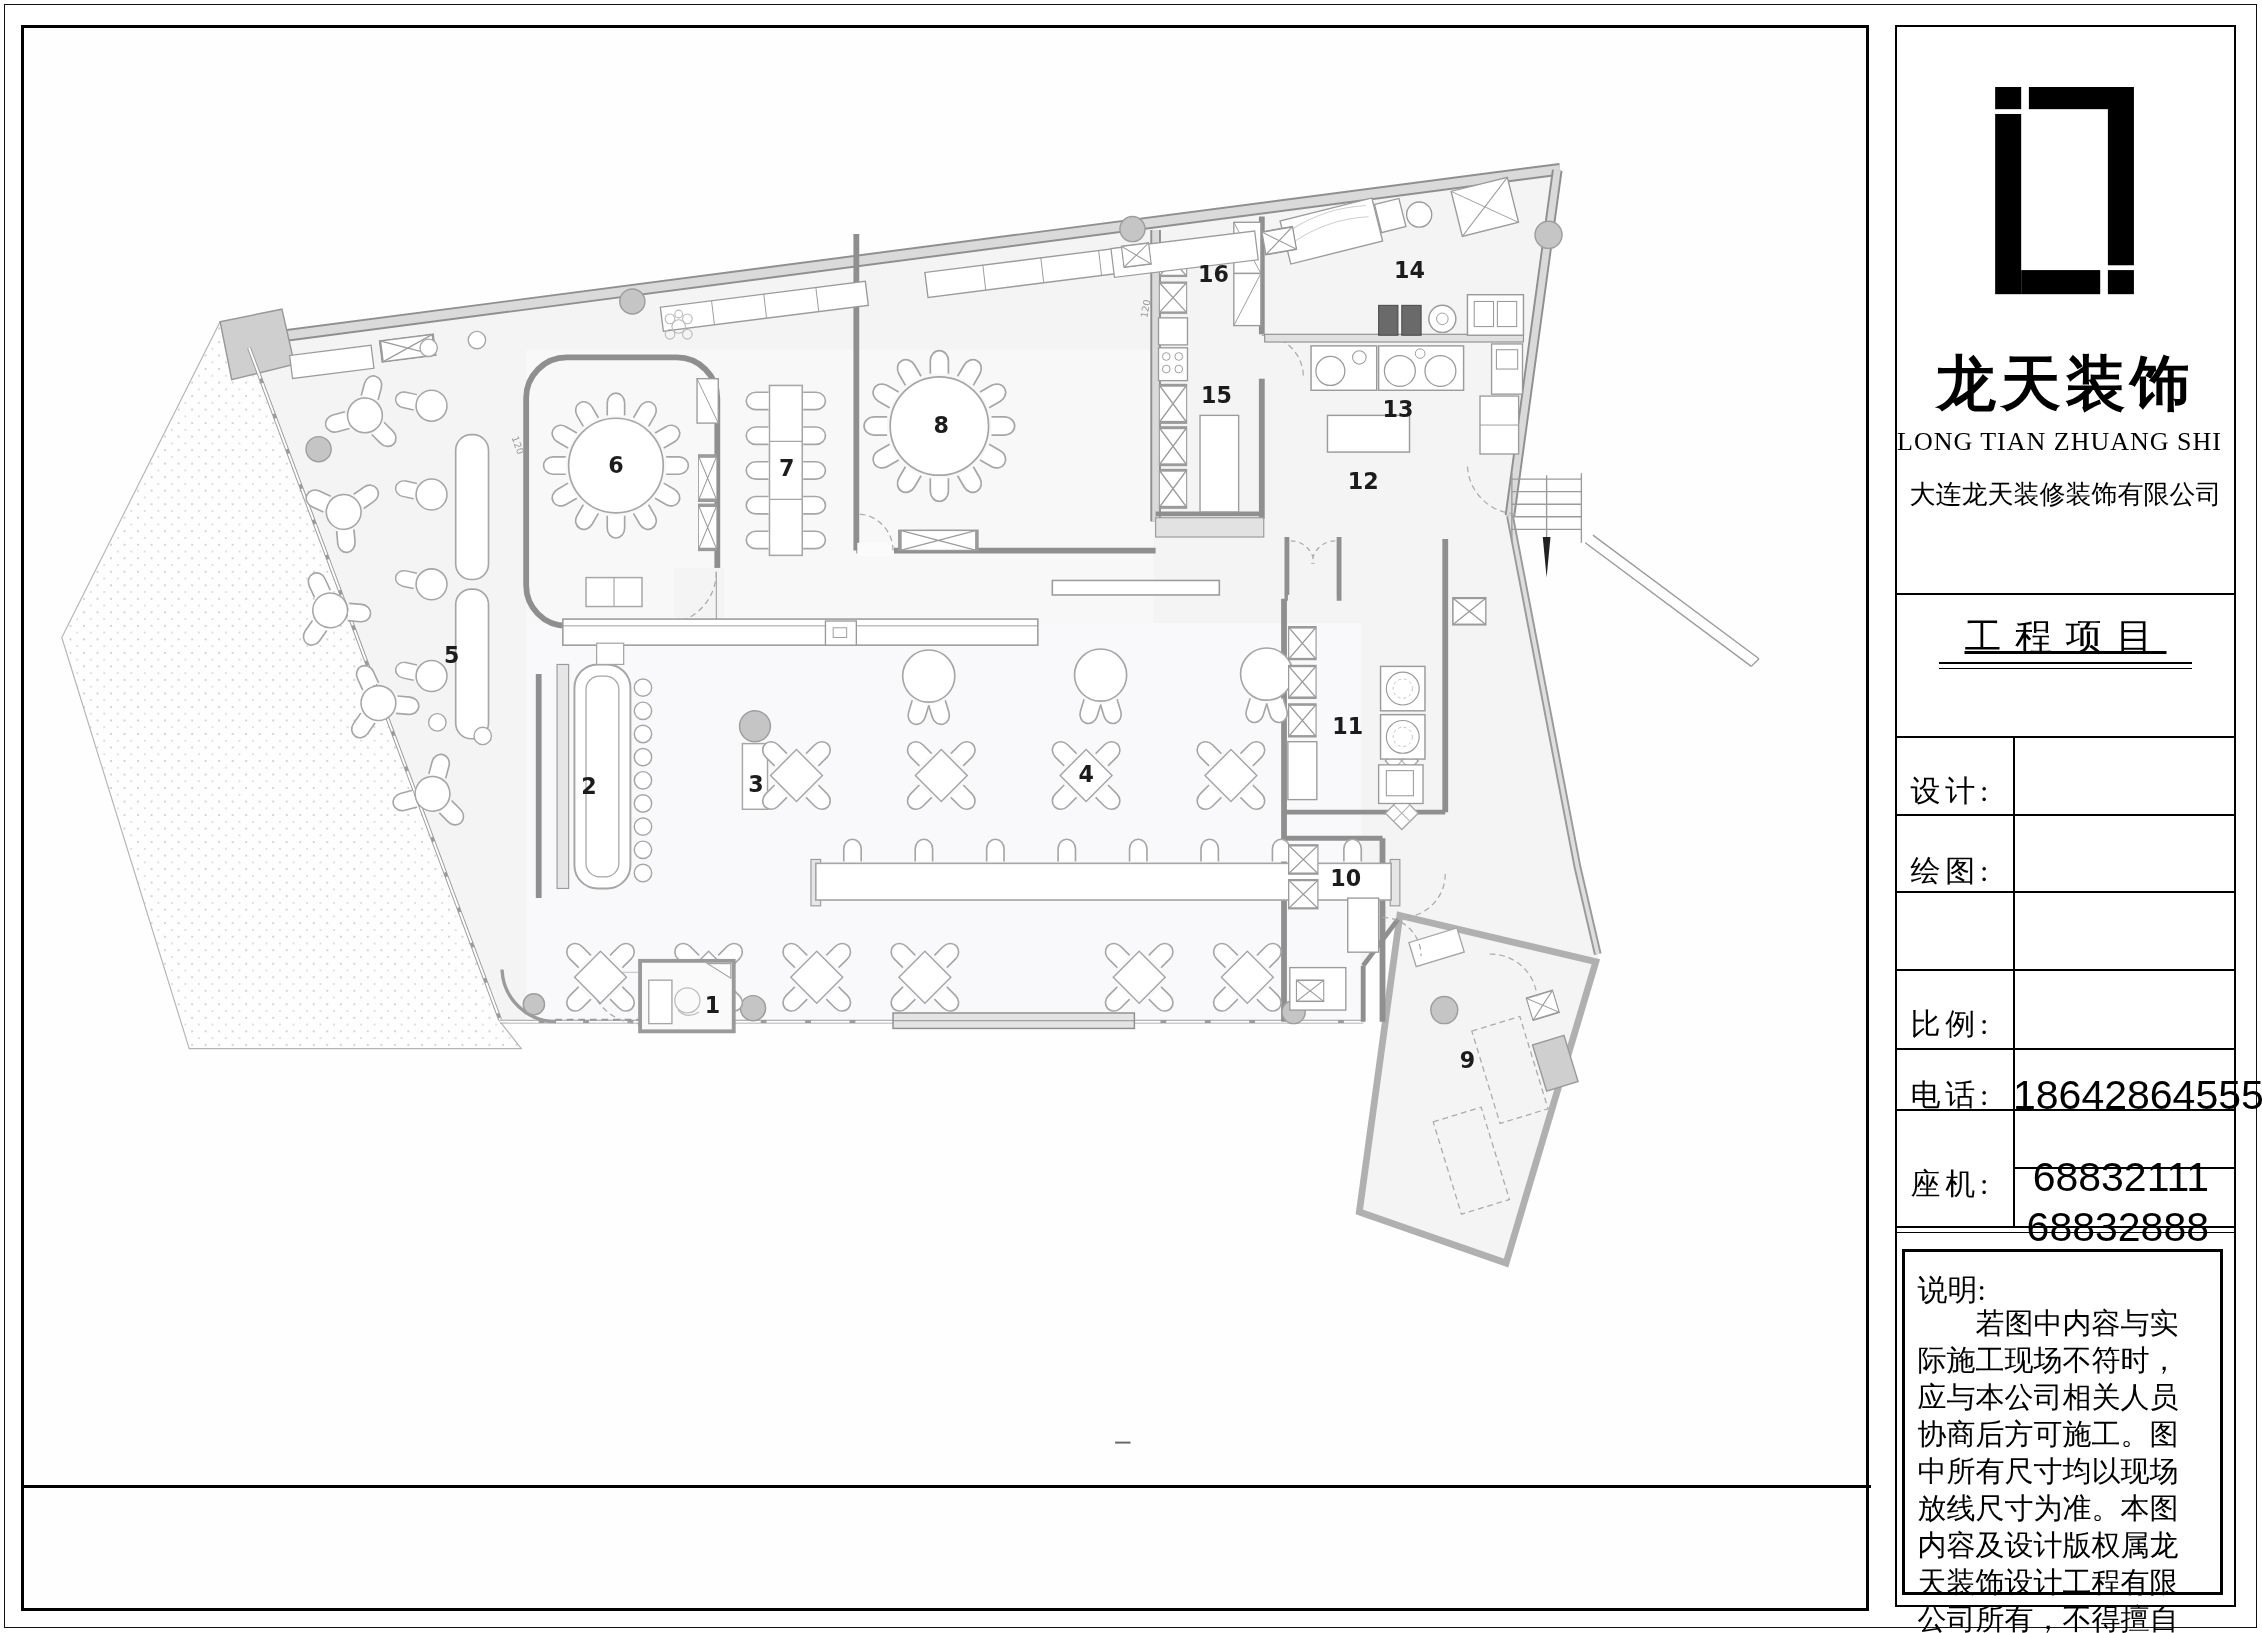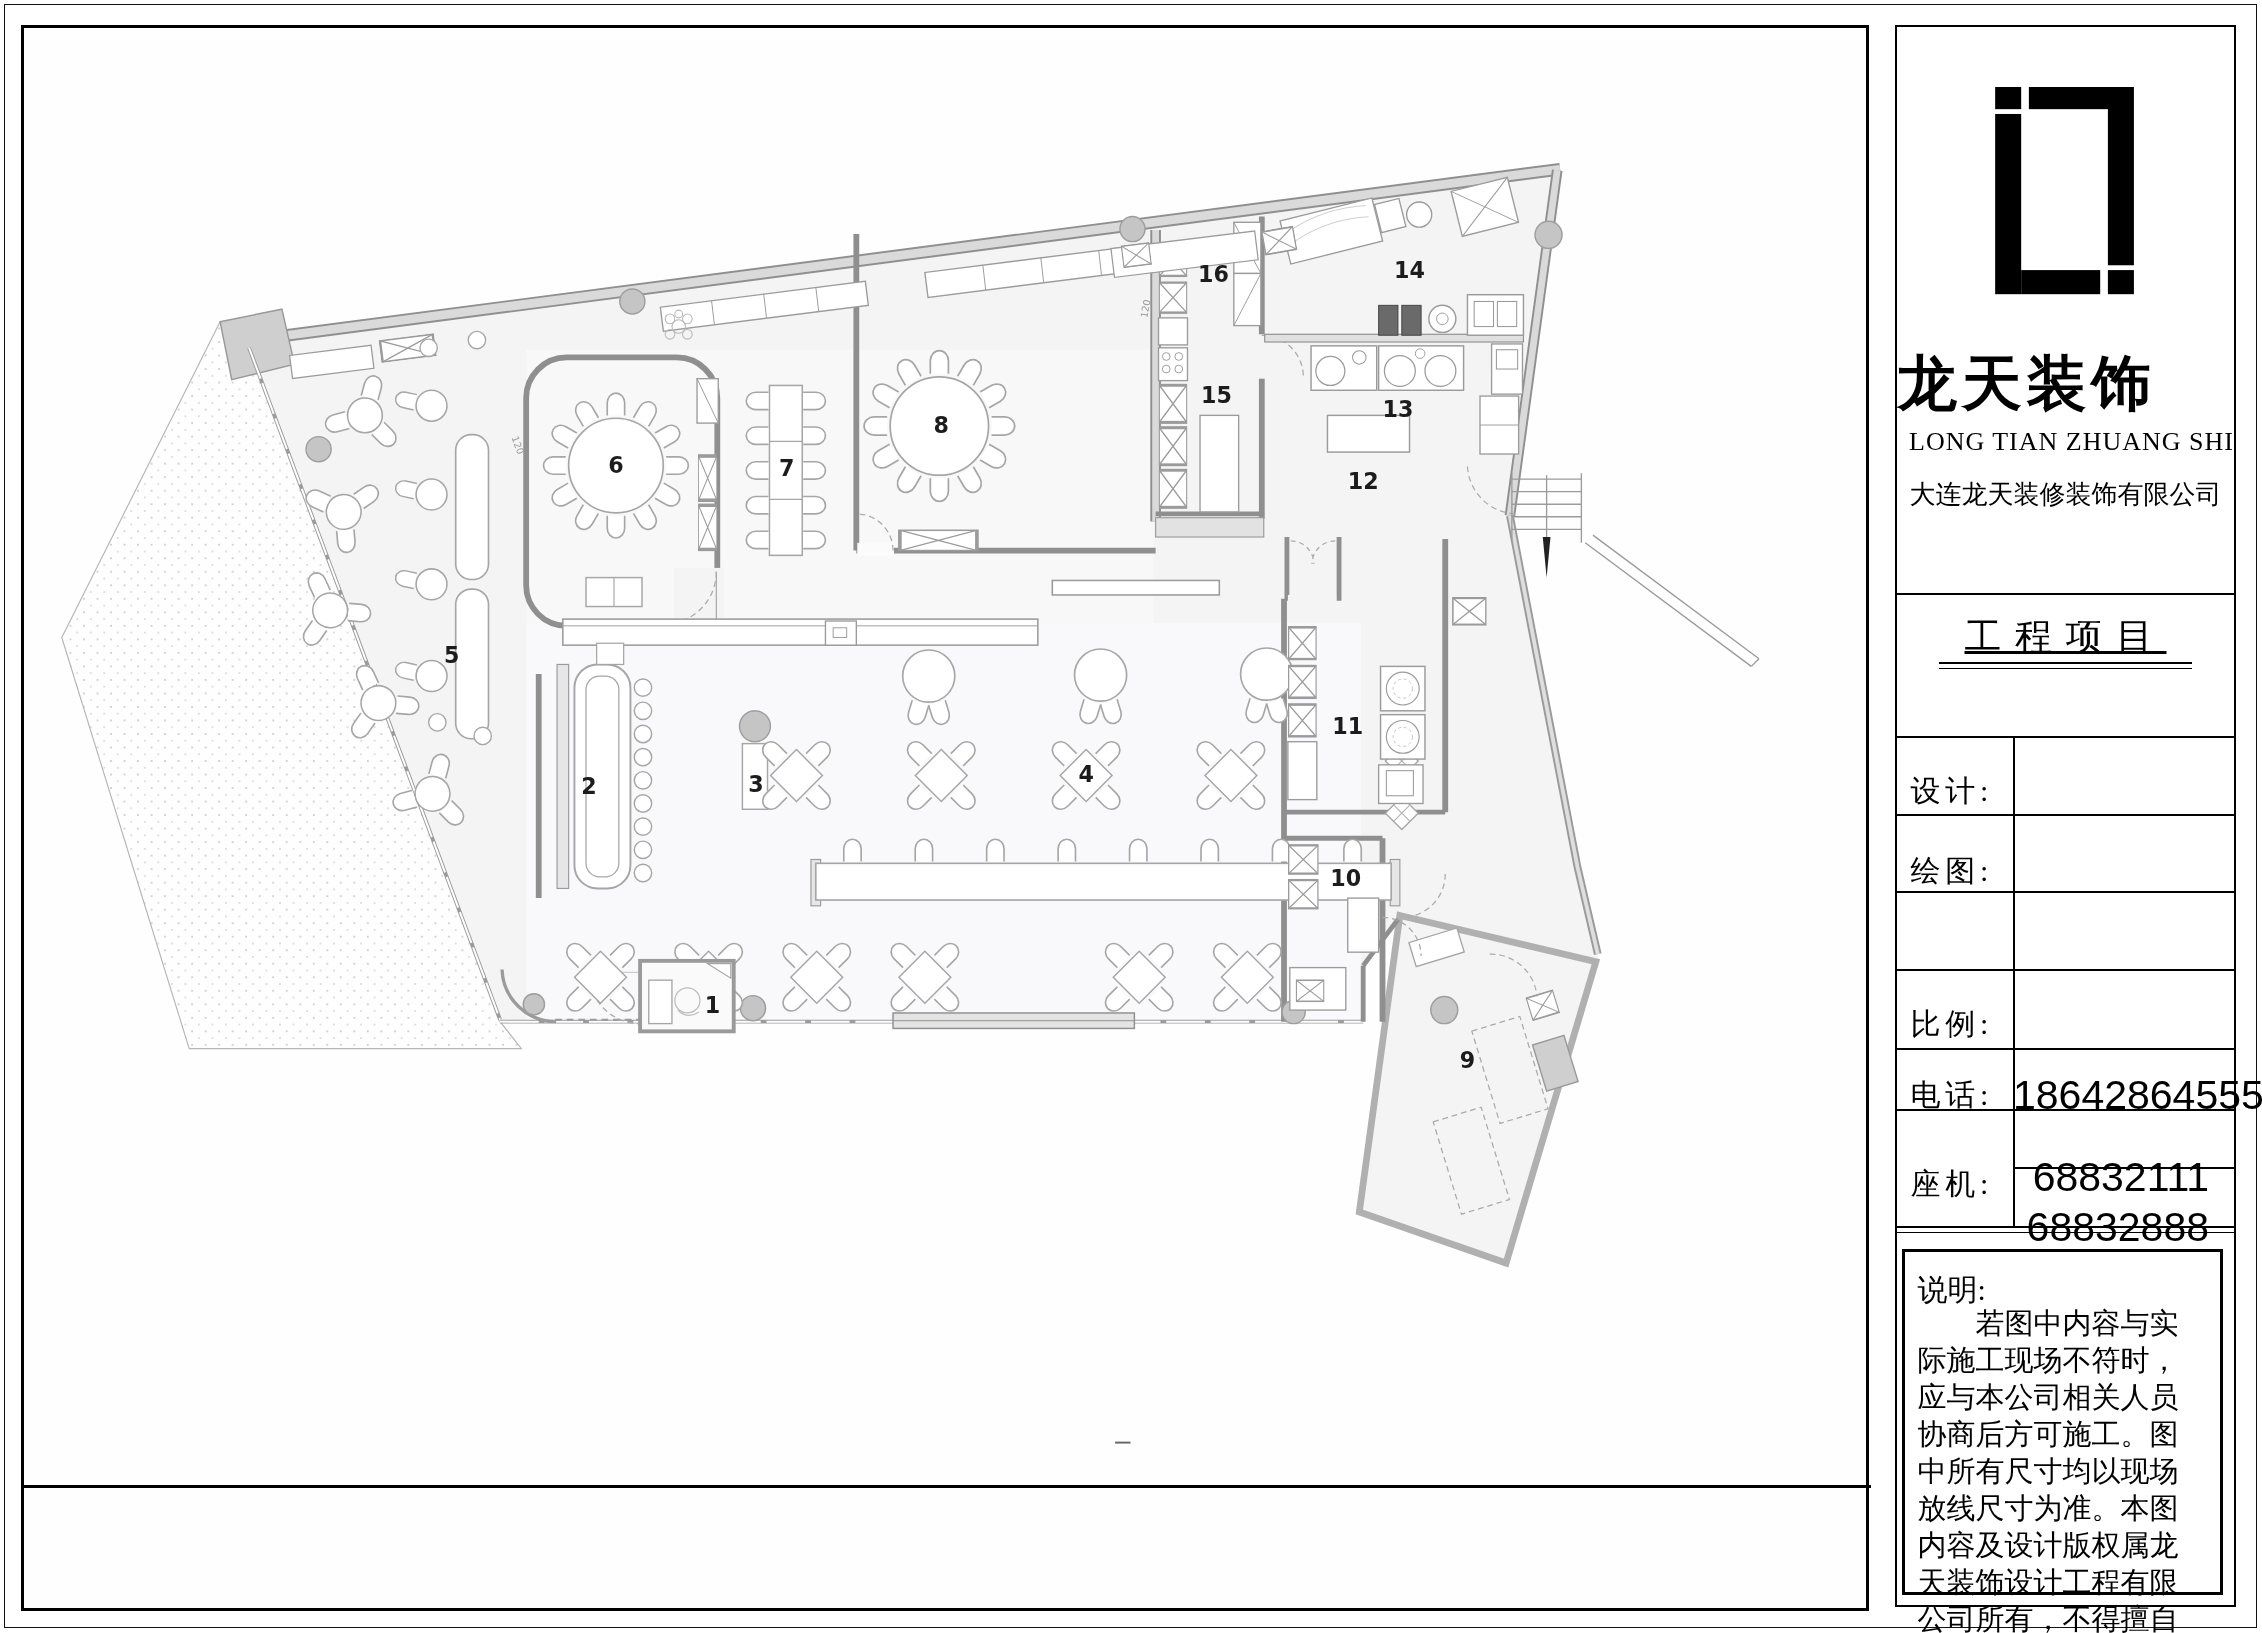--- a/index.html
+++ b/index.html
@@ -7,22 +7,22 @@
          font-family:"Liberation Serif",serif;}
   .outer-border{position:absolute;left:3.9px;top:3.9px;width:2251px;height:1622px;border:1.9px solid #111;}
   .frame{position:absolute;left:21px;top:25px;width:1842px;height:1580px;border:3.9px solid #000;background:#fffefe;}
   .frame-strip{position:absolute;left:21px;top:1485px;width:1850px;height:0;border-top:3.9px solid #000;}
   .plan-svg{position:absolute;left:0;top:0;width:2262px;height:1634px;}
 
   
   .panel{position:absolute;left:1895px;top:25px;width:337px;height:1578px;border:2.9px solid #000;background:#fff;}
   .panel *{box-sizing:border-box;}
   .logo-wrap{position:absolute;left:0;top:60px;width:100%;text-align:center;}
-  .cn-title{position:absolute;left:0;top:317px;width:100%;text-align:left;font-size:60px;font-weight:600;letter-spacing:4.8px;color:#000;white-space:nowrap;}
-  .en-title{position:absolute;left:0;top:400px;width:100%;text-align:right;font-size:26px;letter-spacing:1px;color:#000;white-space:nowrap;}
+  .cn-title{position:absolute;left:0;top:317px;width:100%;text-align:center;font-size:60px;font-weight:600;letter-spacing:4.8px;color:#000;white-space:nowrap;}
+  .en-title{position:absolute;left:0;top:400px;width:100%;text-align:left;font-size:26px;letter-spacing:1px;color:#000;white-space:nowrap;}
   .company{position:absolute;left:0;top:450px;width:100%;text-align:center;font-size:26px;color:#000;white-space:nowrap;}
   .divider{position:absolute;left:0;top:566px;width:100%;border-top:2.9px solid #000;}
   .project-title{position:absolute;left:0;top:585px;width:100%;text-align:center;font-size:37px;letter-spacing:13.5px;color:#000;text-decoration:underline;}
   .project-underline{position:absolute;left:42px;top:635px;width:253px;height:6.8px;border-top:2.9px solid #000;border-bottom:1.9px solid #000;}
   .tb{position:absolute;left:0;width:100%;border-top:2.9px solid #000;}
   .tb-vline{position:absolute;left:116px;top:709px;height:490px;border-left:2.9px solid #000;}
   .tb-row{position:absolute;left:0;width:100%;margin-top:16px;}
   .tb-label{position:absolute;left:13.5px;top:50%;transform:translateY(-50%);font-size:30px;letter-spacing:4.8px;color:#000;white-space:nowrap;}
   .tb-value{position:absolute;left:116px;right:0;top:50%;transform:translateY(-50%);text-align:center;
             font-family:"Liberation Sans",sans-serif;font-size:41px;color:#000;}

